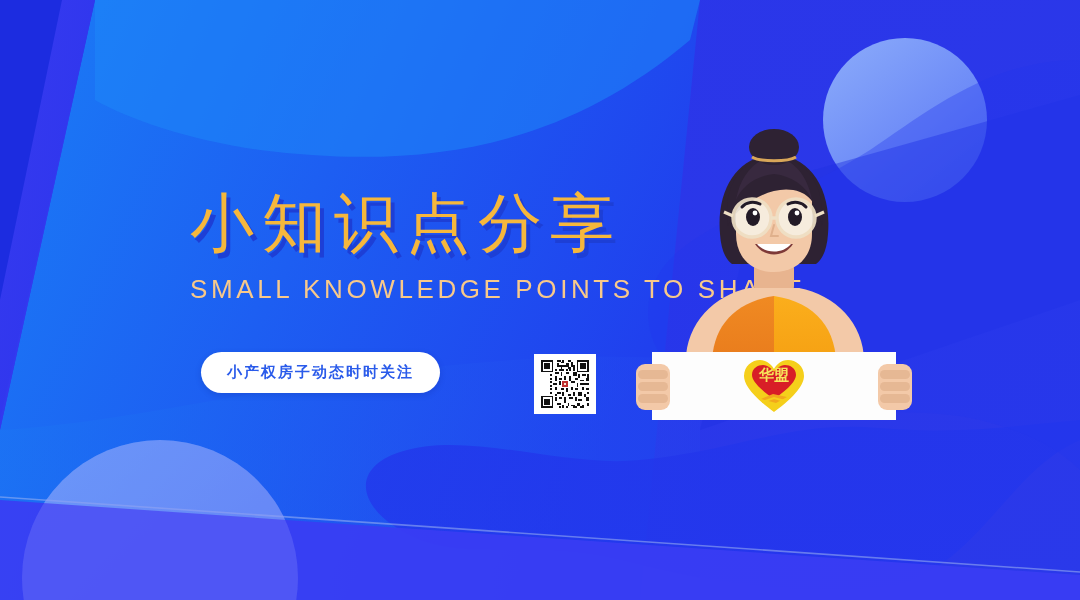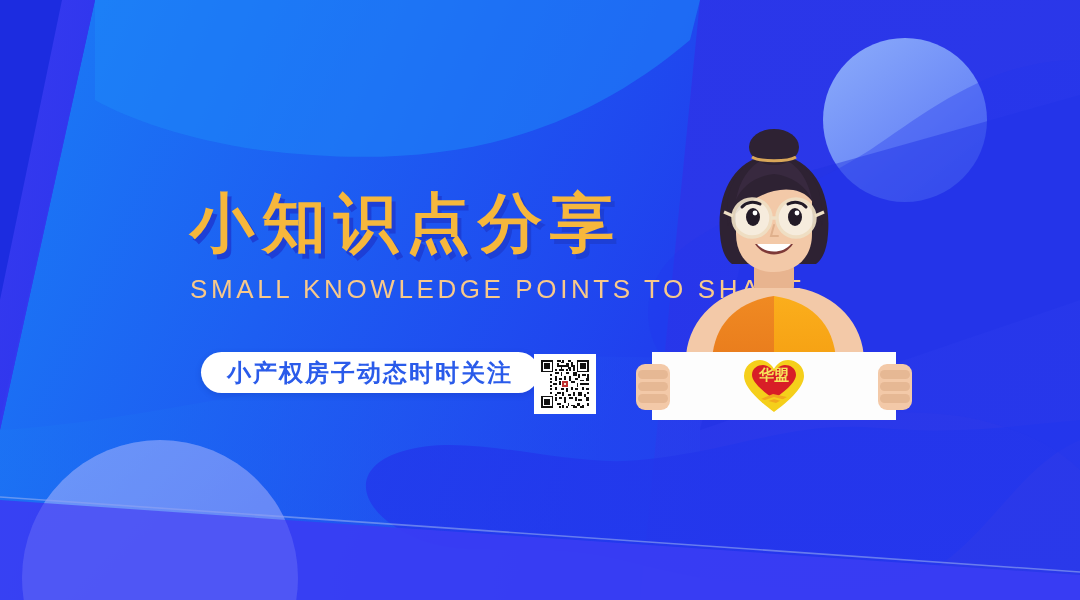--- a/index.html
+++ b/index.html
@@ -22,21 +22,21 @@
 
   
   .headline-block {
     position:absolute;
     left:190px; top:188px;
     width:470px;
   }
 
   .headline {
     font-size:64px;
-    font-weight:bold;
+    font-weight:normal;
     letter-spacing:8px;
     color:#f6b73c;
     line-height:1.12;
     text-shadow:4px 5px 0 #1d3fd6;
     white-space:nowrap;
   }
 
   .subheadline {
     margin-top:14px;
     font-size:26px;
@@ -49,21 +49,21 @@
   
   .pill {
     position:absolute;
     left:201px; top:352px;
     height:41px;
     padding:0 26px;
     display:flex; align-items:center; justify-content:center;
     background:#ffffff;
     border-radius:21px;
     color:#2a5bea;
-    font-size:24px;
+    font-size:15px;
     font-weight:bold;
     letter-spacing:2px;
     white-space:nowrap;
     box-shadow:0 2px 6px rgba(10,30,120,.18);
   }
 
   
   .qr-wrap {
     position:absolute;
     left:534px; top:354px;

